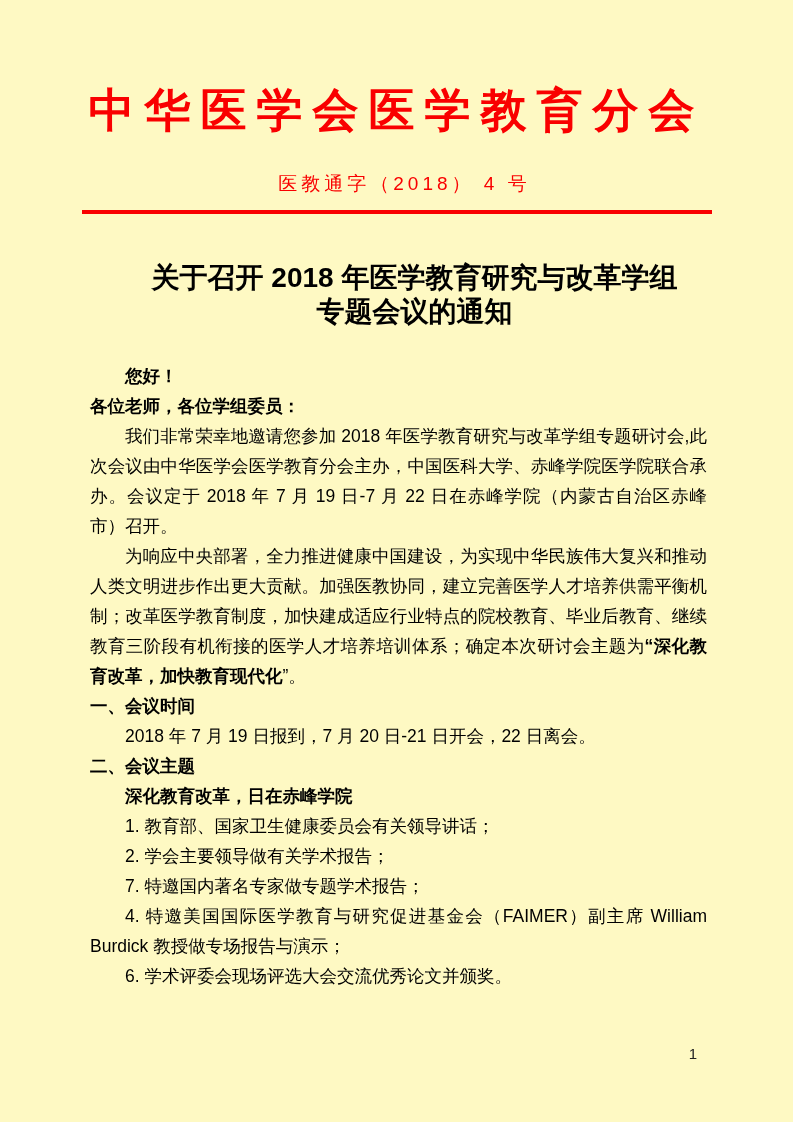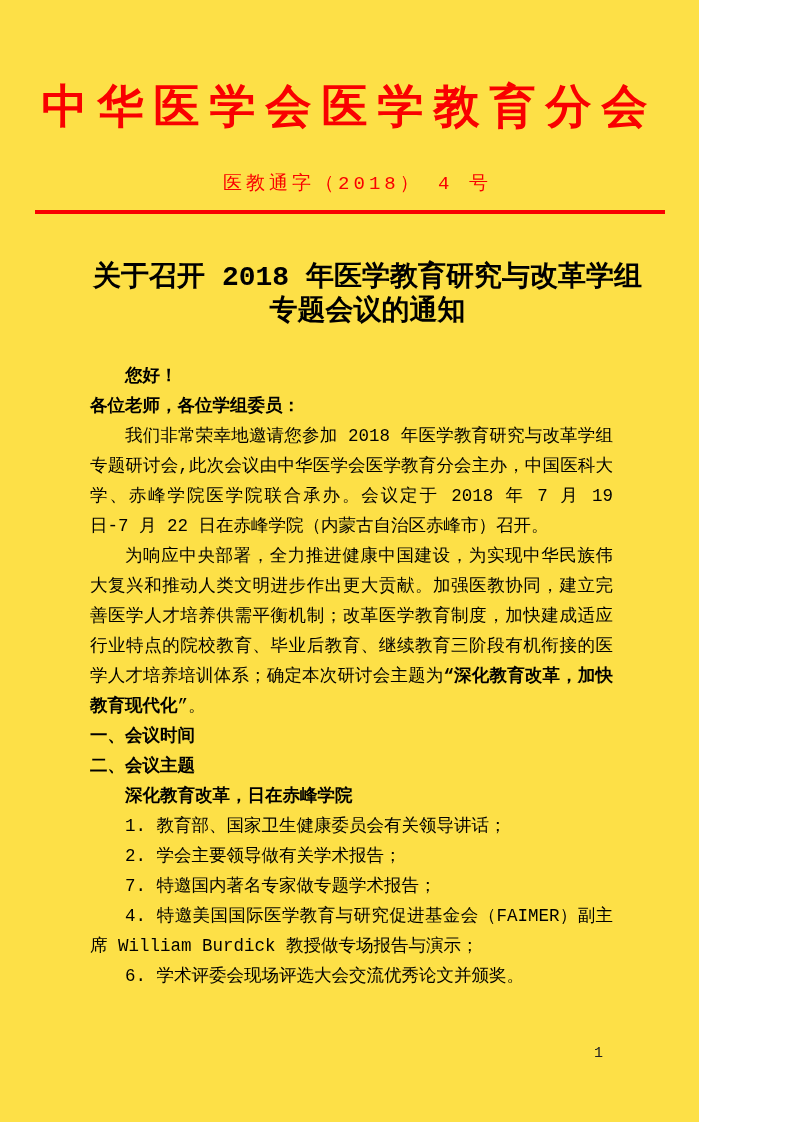--- a/index.html
+++ b/index.html
@@ -1,23 +1,23 @@
 <!DOCTYPE html>
 <html><head>
 <meta charset="utf-8">
 <style>
   * { margin: 0; padding: 0; box-sizing: border-box; }
   html, body { background: #ffffff; }
   .page {
     position: relative;
-    width: 699px;
+    width: 793px;
     height: 1122px;
-    background: #fde047;
+    background: #fef9c3;
     overflow: hidden;
-    font-family: Liberation Mono, monospace;
+    font-family: Liberation Sans, sans-serif;
     color: #000000;
   }
   .org-title {
     padding-top: 84px;
     text-align: center;
     color: #f90000;
     font-size: 46px;
     font-weight: 700;
     letter-spacing: 10px;
     line-height: 1.15;
@@ -87,20 +87,21 @@
     <p class="bold indent">您好！</p>
 
     <p class="bold">各位老师，各位学组委员：</p>
 
     <p class="indent">我们非常荣幸地邀请您参加 2018 年医学教育研究与改革学组专题研讨会,此次会议由中华医学会医学教育分会主办，中国医科大学、赤峰学院医学院联合承办。会议定于 2018 年 7 月 19 日-7 月 22 日在赤峰学院（内蒙古自治区赤峰市）召开。</p>
 
     <p class="indent"><span>为响应中央部署，全力推进健康中国建设，为实现中华民族伟大复兴和推动人类文明进步作出更大贡献。加强医教协同，建立完善医学人才培养供需平衡机制；改革医学教育制度，加快建成适应行业特点的院校教育、毕业后教育、继续教育三阶段有机衔接的医学人才培养培训体系；确定本次研讨会主题为</span><span class="bold">“深化教育改革，加快教育现代化</span><span>”。</span></p>
 
     <p class="heading">一、会议时间</p>
 
+    <p class="indent">2018 年 7 月 19 日报到，7 月 20 日-21 日开会，22 日离会。</p>
 
     <p class="heading">二、会议主题</p>
 
     <p class="indent bold">深化教育改革，日在赤峰学院</p>
 
 
     <p class="indent">1. 教育部、国家卫生健康委员会有关领导讲话；</p>
 
     <p class="indent">2. 学会主要领导做有关学术报告；</p>
 

